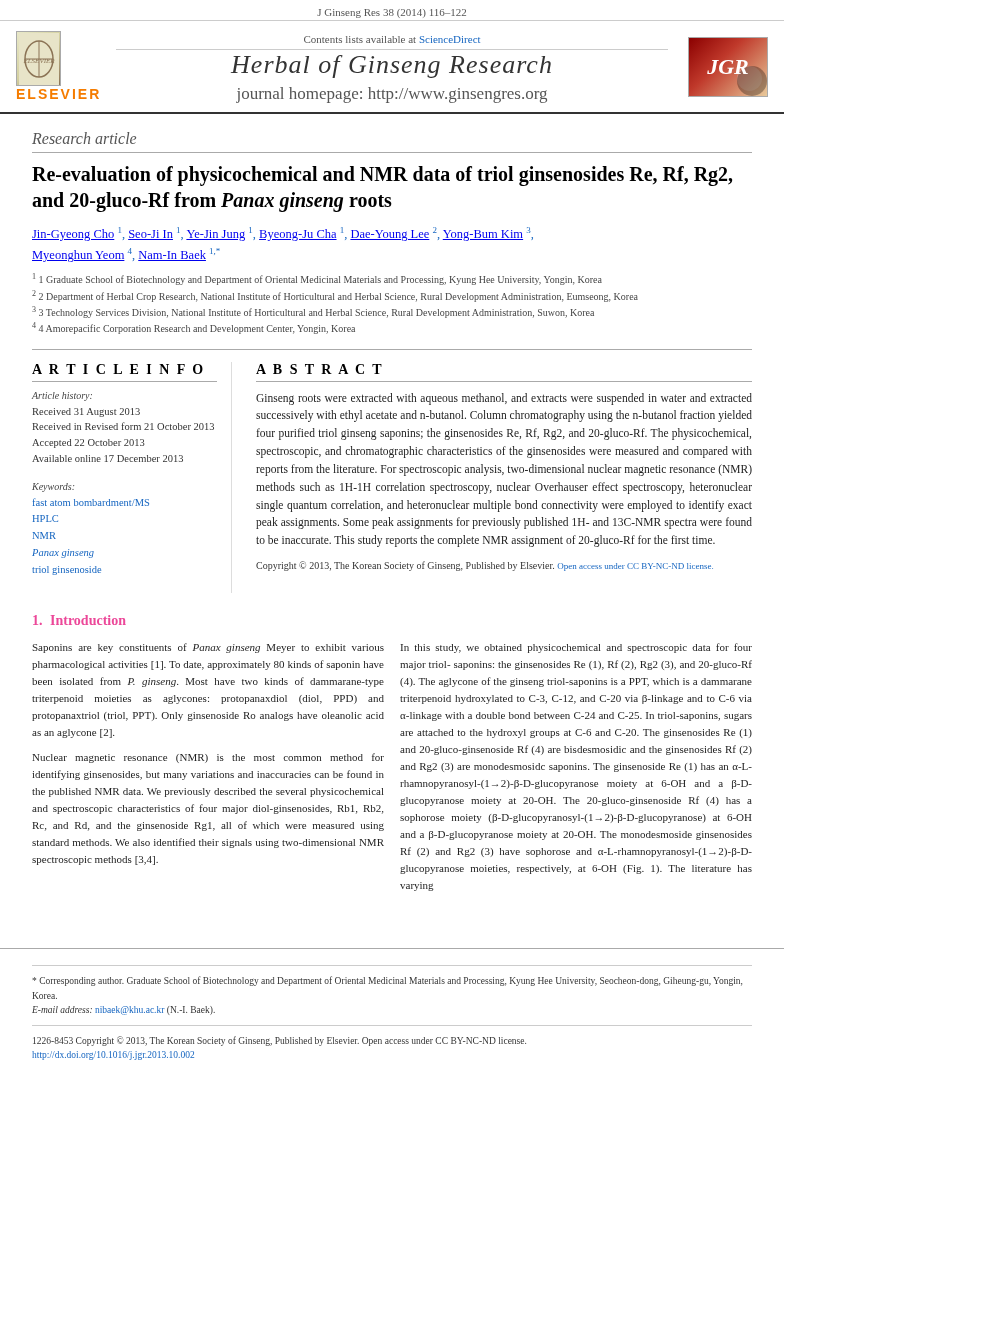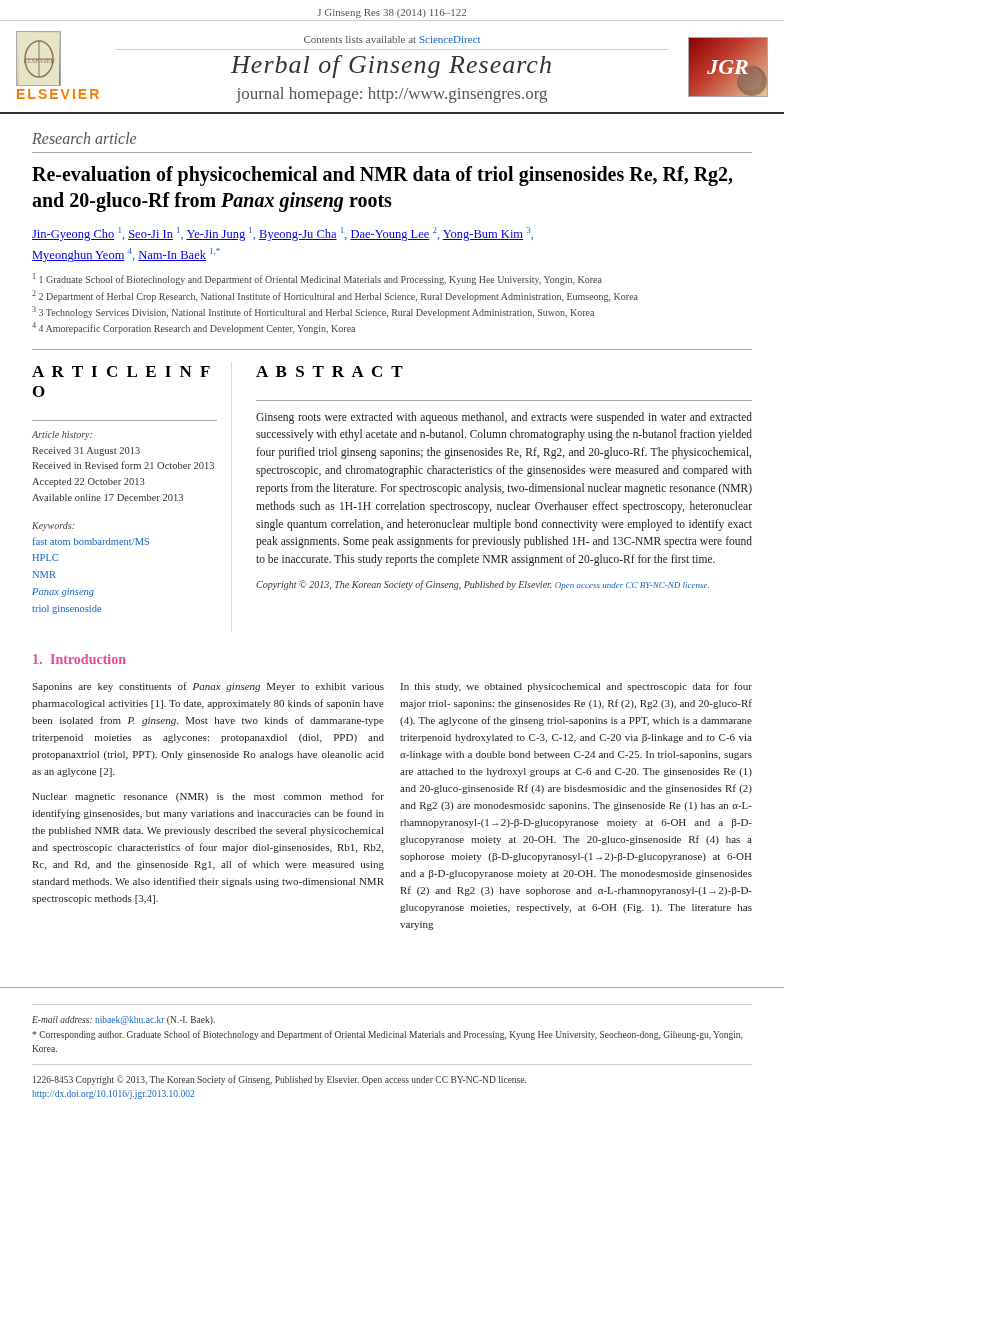--- a/index.html
+++ b/index.html
@@ -188,27 +188,27 @@
       border-right: 1px solid #ddd;
       padding-right: 14px;
     }
 
     .col-right {
       flex: 1;
     }
 
     
     .info-section-title {
-      font-size: 17px;
+      font-size: 14px;
       font-weight: bold;
       letter-spacing: 2px;
       text-transform: uppercase;
       color: #000;
       border-bottom: 1px solid #aaa;
-      padding-bottom: 18px;
+      padding-bottom: 3px;
       margin-bottom: 8px;
     }
 
     .info-block {
       margin-bottom: 14px;
     }
 
     .info-label {
       font-size: 10px;
       font-style: italic;
@@ -240,21 +240,20 @@
       text-align: justify;
     }
     .abstract-text p {
       margin-bottom: 6px;
     }
 
     .copyright-line {
       font-size: 10px;
       color: #333;
       margin-top: 8px;
-      font-style: italic;
     }
     .cc-link {
       color: #1565c0;
       font-size: 9px;
     }
 
     
     .body-section {
       margin-top: 20px;
     }
@@ -463,29 +462,29 @@
           </p>
         </div>
       </div>
     </div>
 
   </div>
 
   <div class="footer">
     <hr class="divider">
     <div class="footer-text">
+      <span>* Corresponding author. Graduate School of Biotechnology and Department of Oriental Medicinal Materials and Processing, Kyung Hee University, Seocheon-dong, Giheung-gu, Yongin, Korea.</span>
+    </div>
+    <div class="footer-text">
       <em>E-mail address:</em>
       <a href="#">
         <span>nibaek@khu.ac.kr</span>
       </a>
       <span>(N.-I. Baek).</span>
     </div>
-    <div class="footer-text">
-      <span>* Corresponding author. Graduate School of Biotechnology and Department of Oriental Medicinal Materials and Processing, Kyung Hee University, Seocheon-dong, Giheung-gu, Yongin, Korea.</span>
-    </div>
     <hr class="divider">
     <div class="footer-text">
       <span>1226-8453 Copyright © 2013, The Korean Society of Ginseng, Published by Elsevier. Open access under CC BY-NC-ND license.</span>
     </div>
     <div class="footer-text">
       <a href="#">
         <span>http://dx.doi.org/10.1016/j.jgr.2013.10.002</span>
       </a>
     </div>
   </div>

